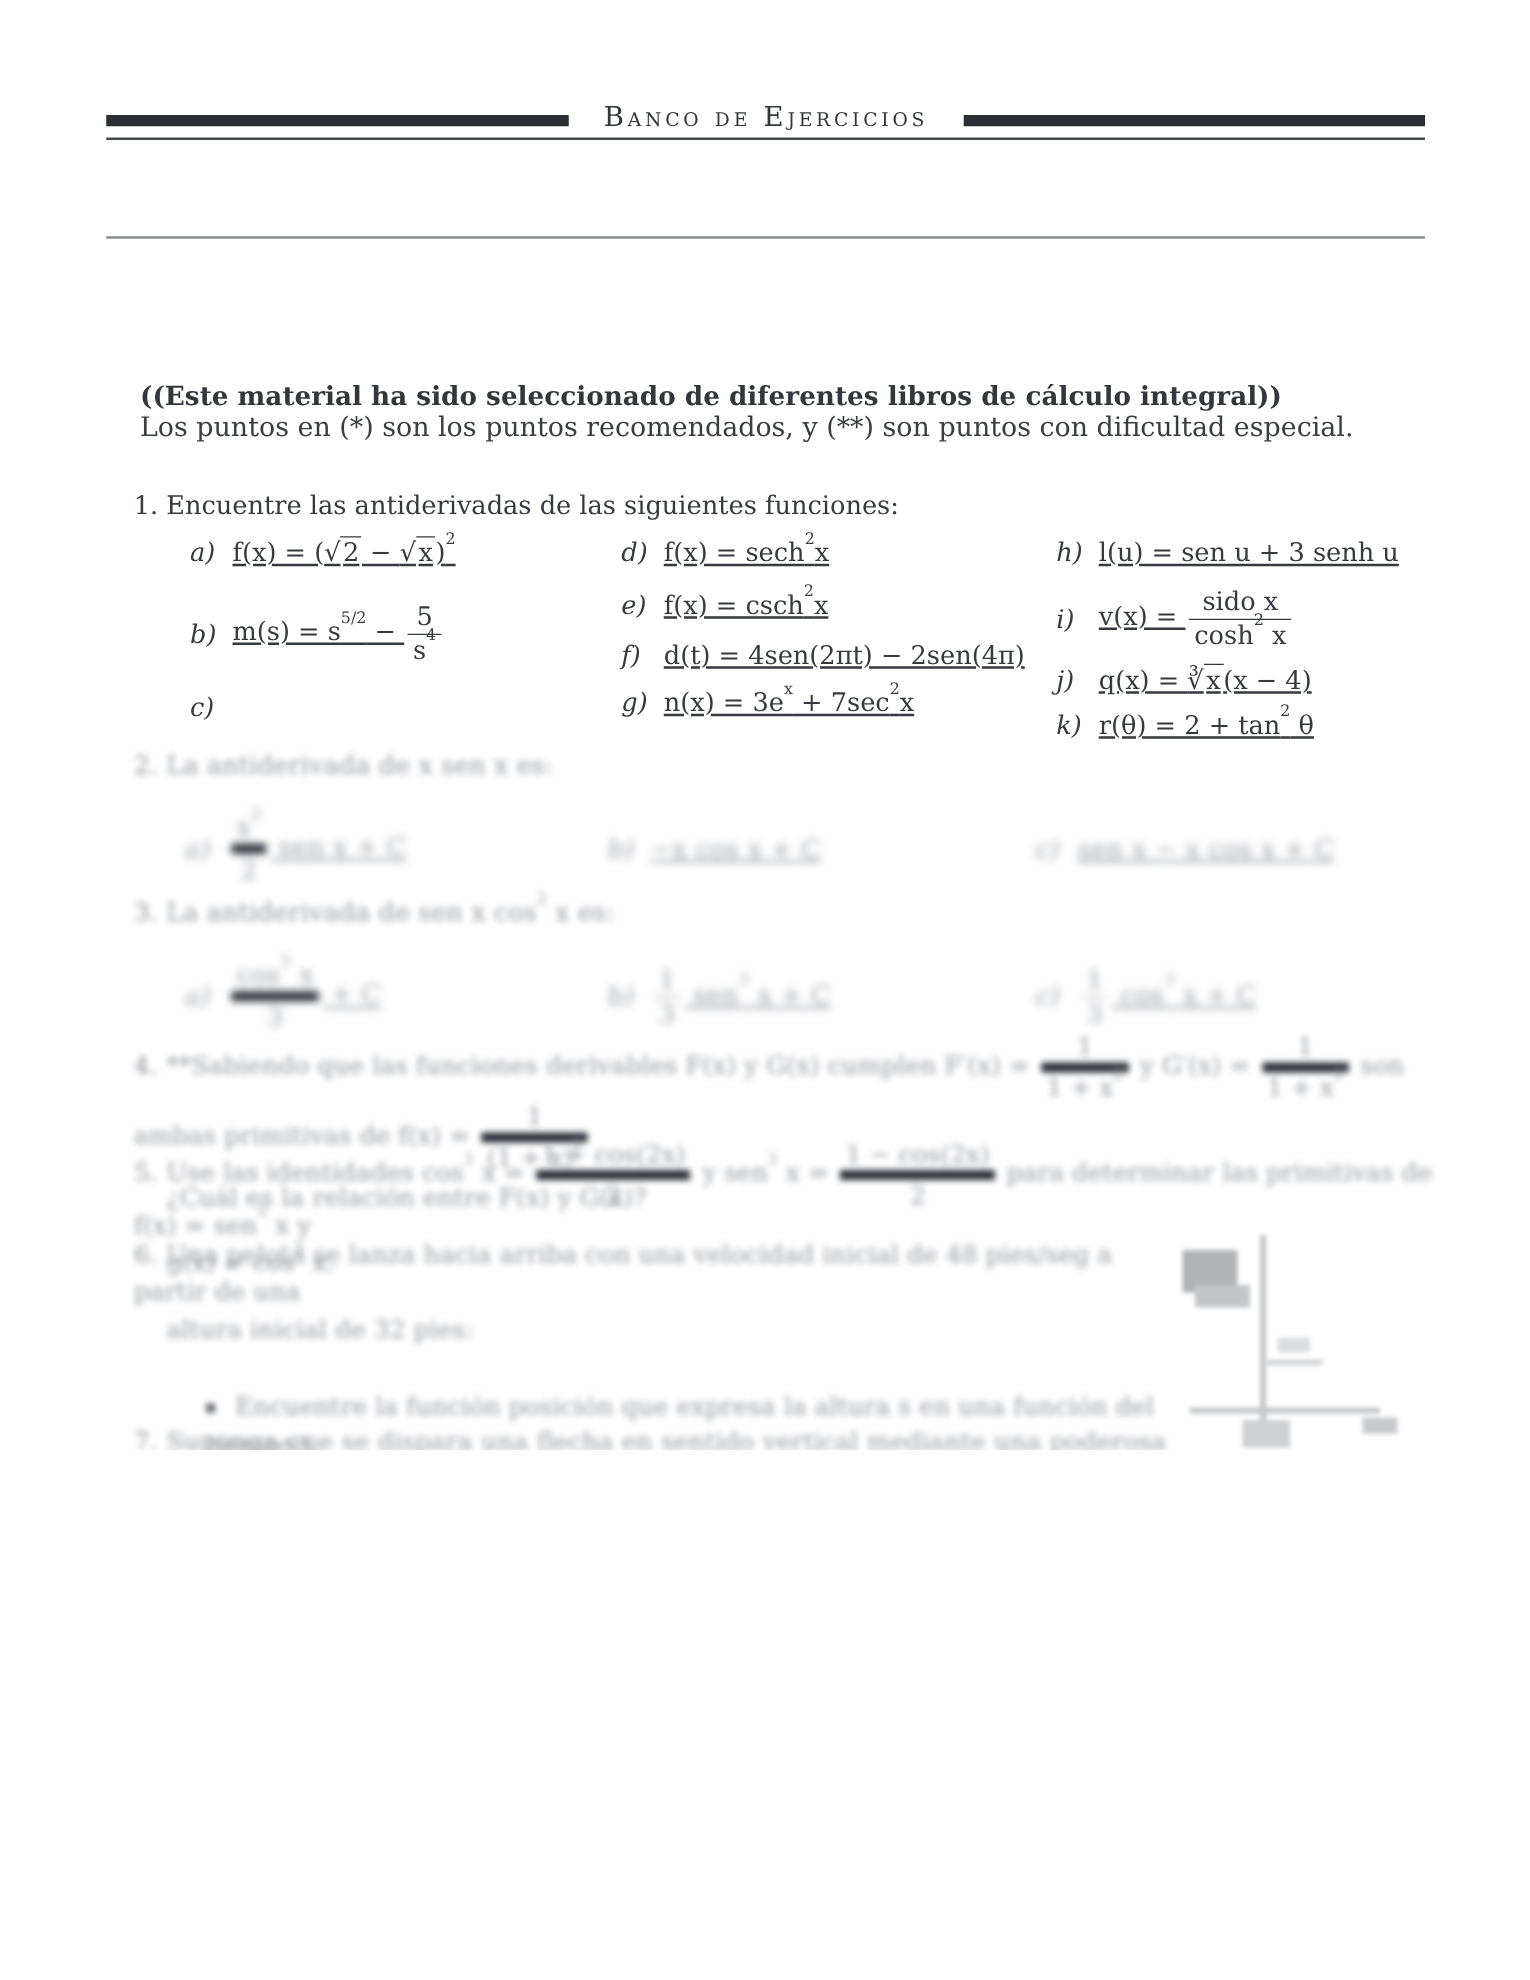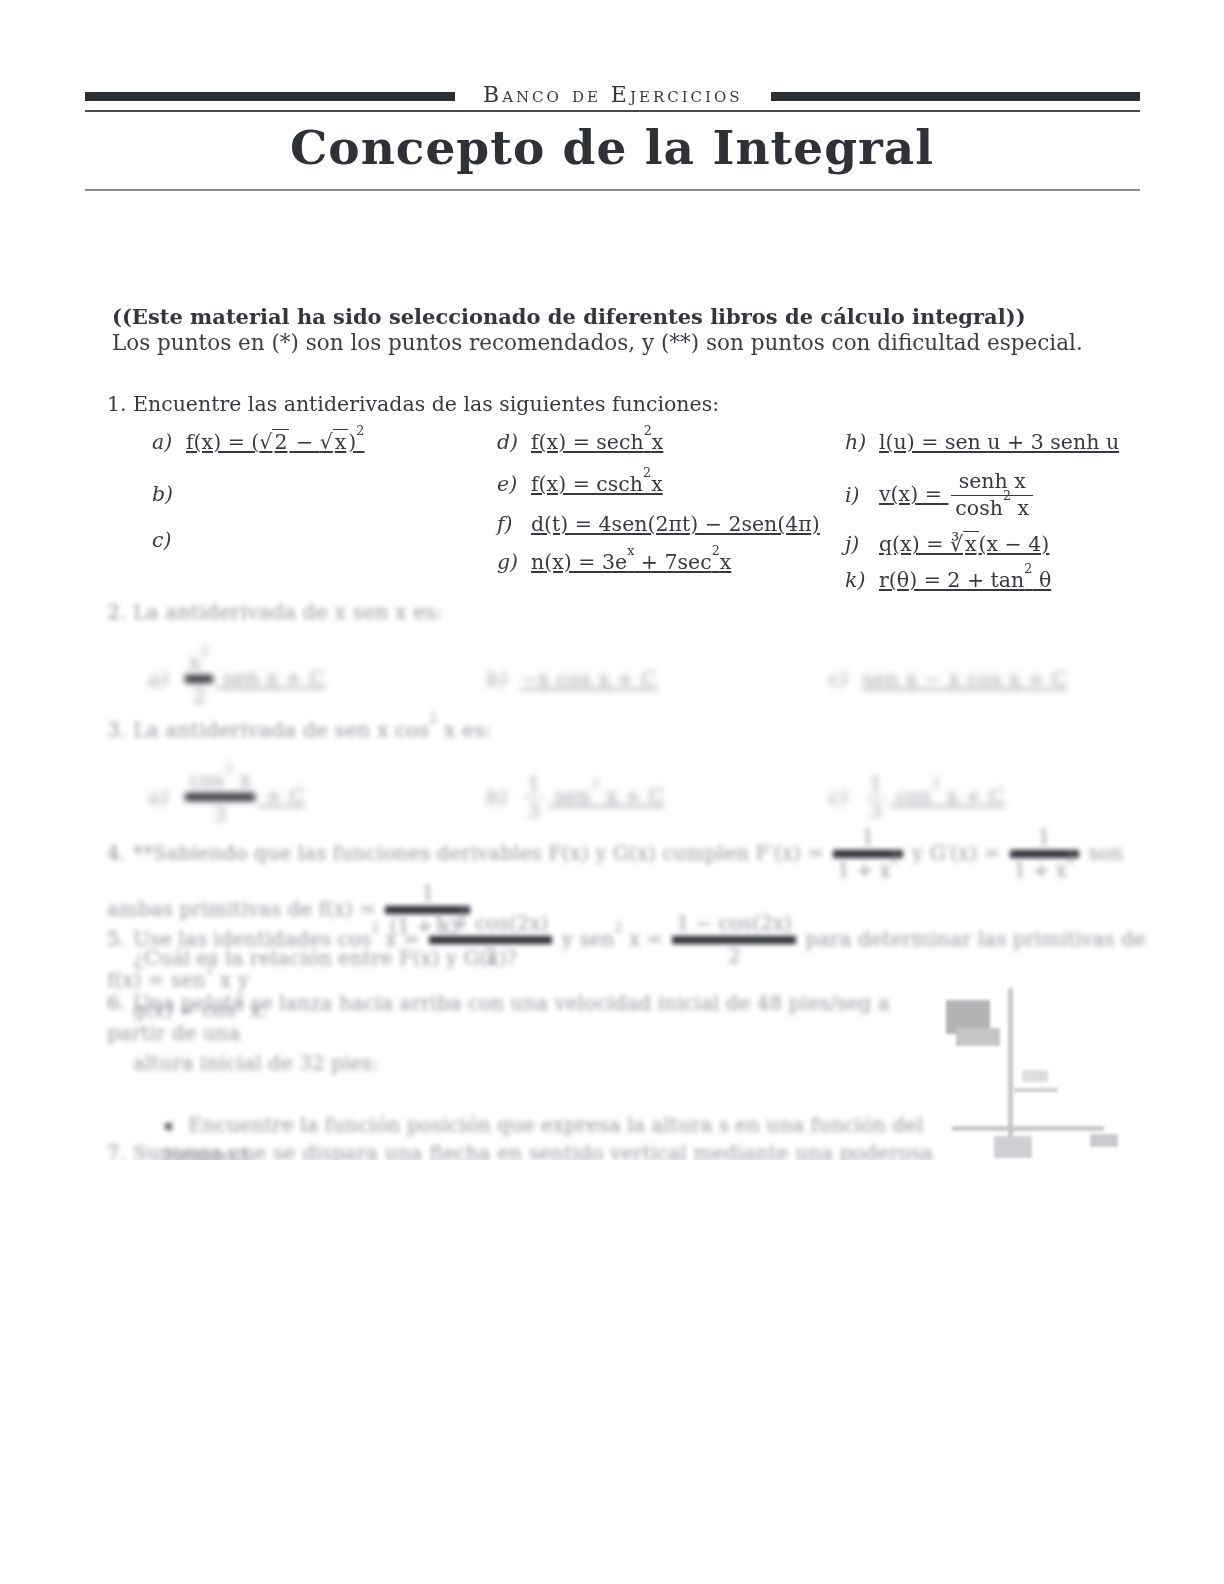--- a/index.html
+++ b/index.html
@@ -81,36 +81,36 @@
 <body>
 
 <div class="page">
 
   <div class="hdr">
     <div class="hdr-bar l"></div>
     <div class="hdr-label">Banco de Ejercicios</div>
     <div class="hdr-bar r"></div>
   </div>
   <div class="rule1"></div>
-  <div class="title">Concepto de la Integral</div>
   <div class="rule2"></div>
 
   <div class="note">((Este material ha sido seleccionado de diferentes libros de cálculo integral))</div>
   <div class="intro">Los puntos en (*) son los puntos recomendados, y (**) son puntos con dificultad especial.</div>
 
   <div class="item ex1">
     <span class="inum">1.</span><span>Encuentre las antiderivadas de las siguientes funciones:</span>
     <div class="cols">
       <div class="col1">
         <div class="sub mb28">
             <span class="lbl">a)</span>
             <span class="m">f(x) = (<span class="sq">√<span class="rd">2</span></span> − <span class="sq">√<span class="rd">x</span></span>)<sup>2</sup></span>
           </div>
         <div class="sub mb22">
             <span class="lbl">b)</span>
+            <span class="m">m(s) = s<sup>5/2</sup> − <span class="fr"><span class="n">5</span><span class="d">s<sup>4</sup></span></span></span>
           </div>
         <div class="sub">
             <span class="lbl">c)</span>
           </div>
       </div>
       <div class="col2">
         <div class="sub mb18">
             <span class="lbl">d)</span>
             <span class="m">f(x) = sech<sup>2</sup>x</span>
           </div>
@@ -127,21 +127,21 @@
             <span class="m">n(x) = 3e<sup>x</sup> + 7sec<sup>2</sup>x</span>
           </div>
       </div>
       <div class="col3">
         <div class="sub mb16">
             <span class="lbl">h)</span>
             <span class="m">l(u) = sen u + 3 senh u</span>
           </div>
         <div class="sub mb12">
             <span class="lbl">i)</span>
-            <span class="m">v(x) = <span class="fr"><span class="n">senh x</span><span class="d">cosh<sup>2</sup> x</span></span></span>
+            <span class="m">v(x) = <span class="fr"><span class="n">sido x</span><span class="d">cosh<sup>2</sup> x</span></span></span>
           </div>
         <div class="sub mb12">
             <span class="lbl">j)</span>
             <span class="m">q(x) = <span class="sq">∛<span class="rd">x</span></span>(x − 4)</span>
           </div>
         <div class="sub">
             <span class="lbl">k)</span>
             <span class="m">r(θ) = 2 + tan<sup>2</sup> θ</span>
           </div>
       </div>

